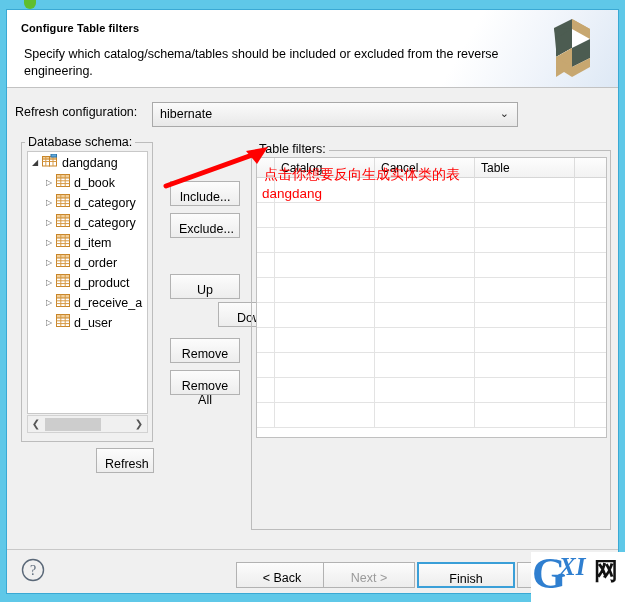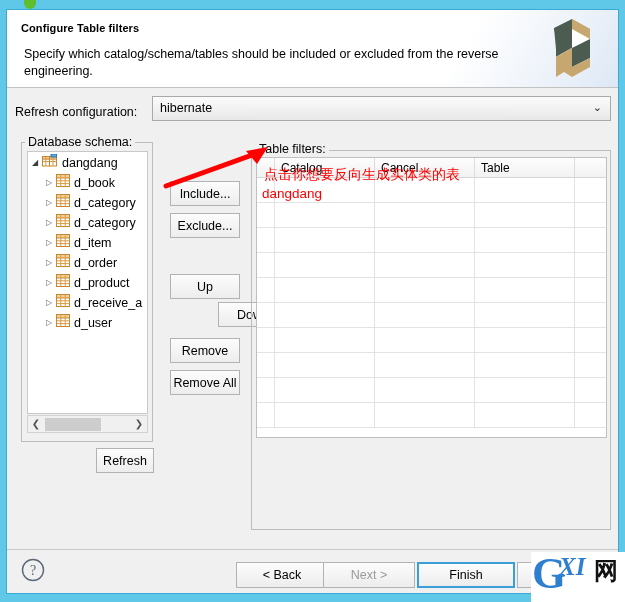--- a/index.html
+++ b/index.html
@@ -63,22 +63,22 @@
     position: absolute; right: 12px; top: 5px;
     width: 68px; height: 68px;
   }
 
   
   .cfg-label {
     position: absolute; left: 8px; top: 95px;
     font-size: 12.5px; color: #000;
   }
   .cfg-combo {
-    position: absolute; left: 145px; top: 86px;
-    width: 459px; height: 25px;
+    position: absolute; left: 145px; top: 92px;
+    width: 366px; height: 25px;
     background: linear-gradient(#fbfbfb, #e8e8e8);
     border: 1px solid #a9a9a9;
     font-size: 12.5px; color: #000;
   }
   .cfg-combo .val {
     position: absolute; left: 7px; top: 4px;
   }
   .cfg-combo .chev {
     position: absolute; right: 8px; top: 4px;
     font-size: 11px; color: #2a2a2a;
@@ -140,21 +140,21 @@
     background: #cdcdcd;
   }
 
   .btn {
     background: linear-gradient(#fcfcfc, #ededed);
     border: 1px solid #b2b2b2;
     font-family: "Liberation Sans", sans-serif;
     font-size: 12.5px; color: #000;
     text-align: center;
     cursor: default;
-    padding: 0;
+    padding: 8px;
   }
   .btn-refresh {
     position: absolute; left: 89px; top: 438px;
     width: 58px; height: 25px;
   }
 
   
   .mid-btn { position: absolute; left: 163px; width: 70px; height: 25px; }
   .b-include { top: 171px; }
   .b-exclude { top: 203px; }

